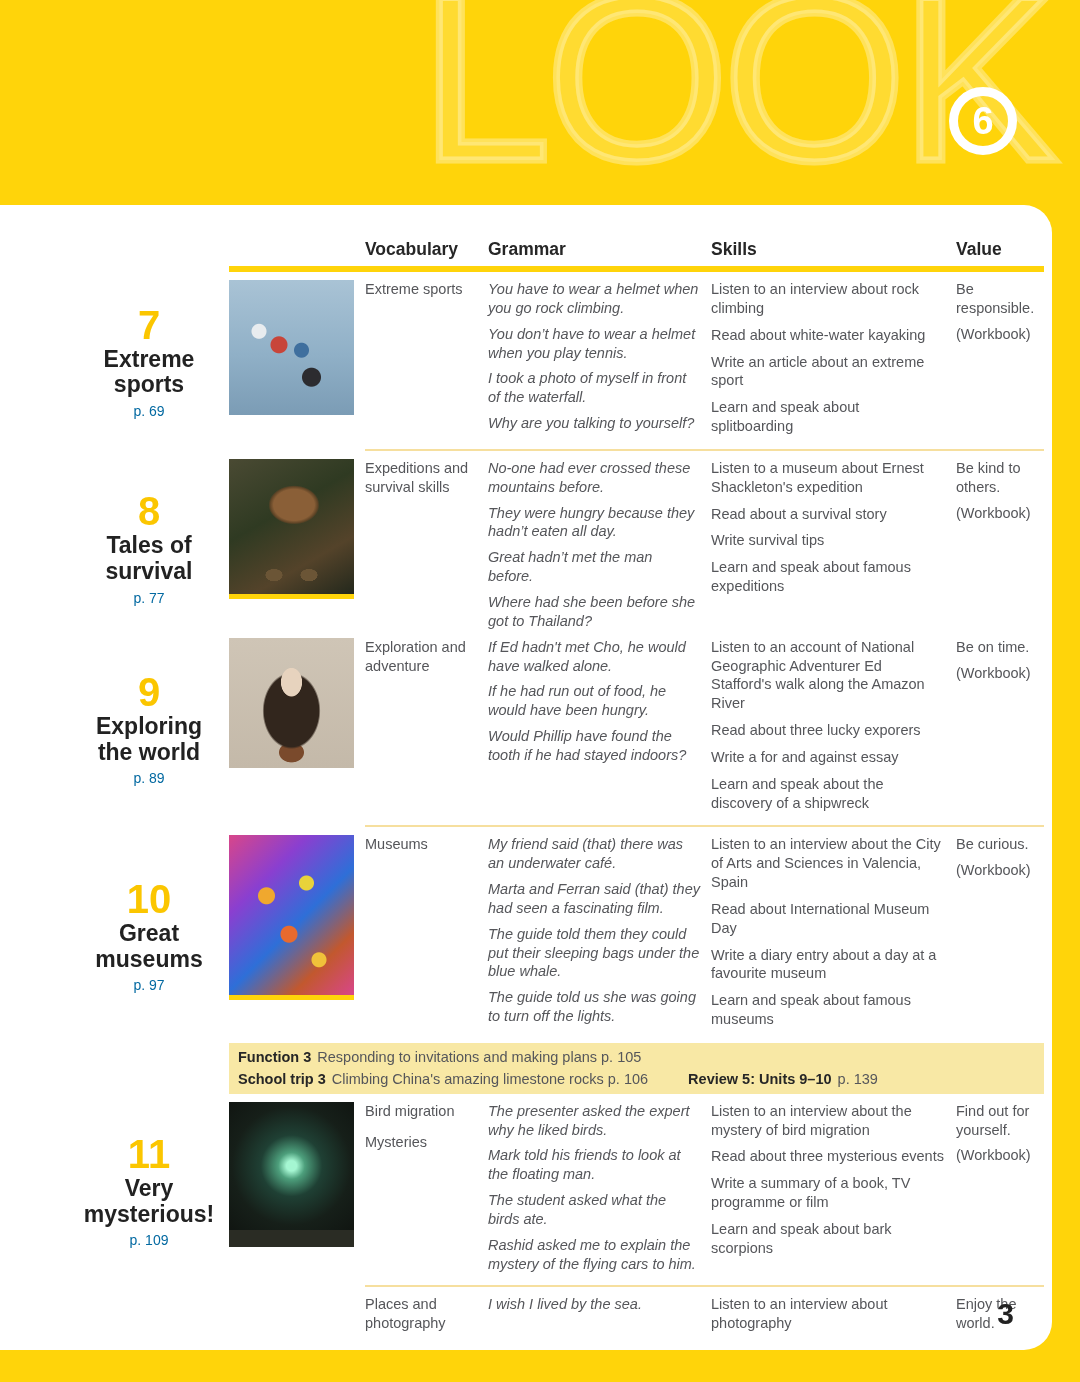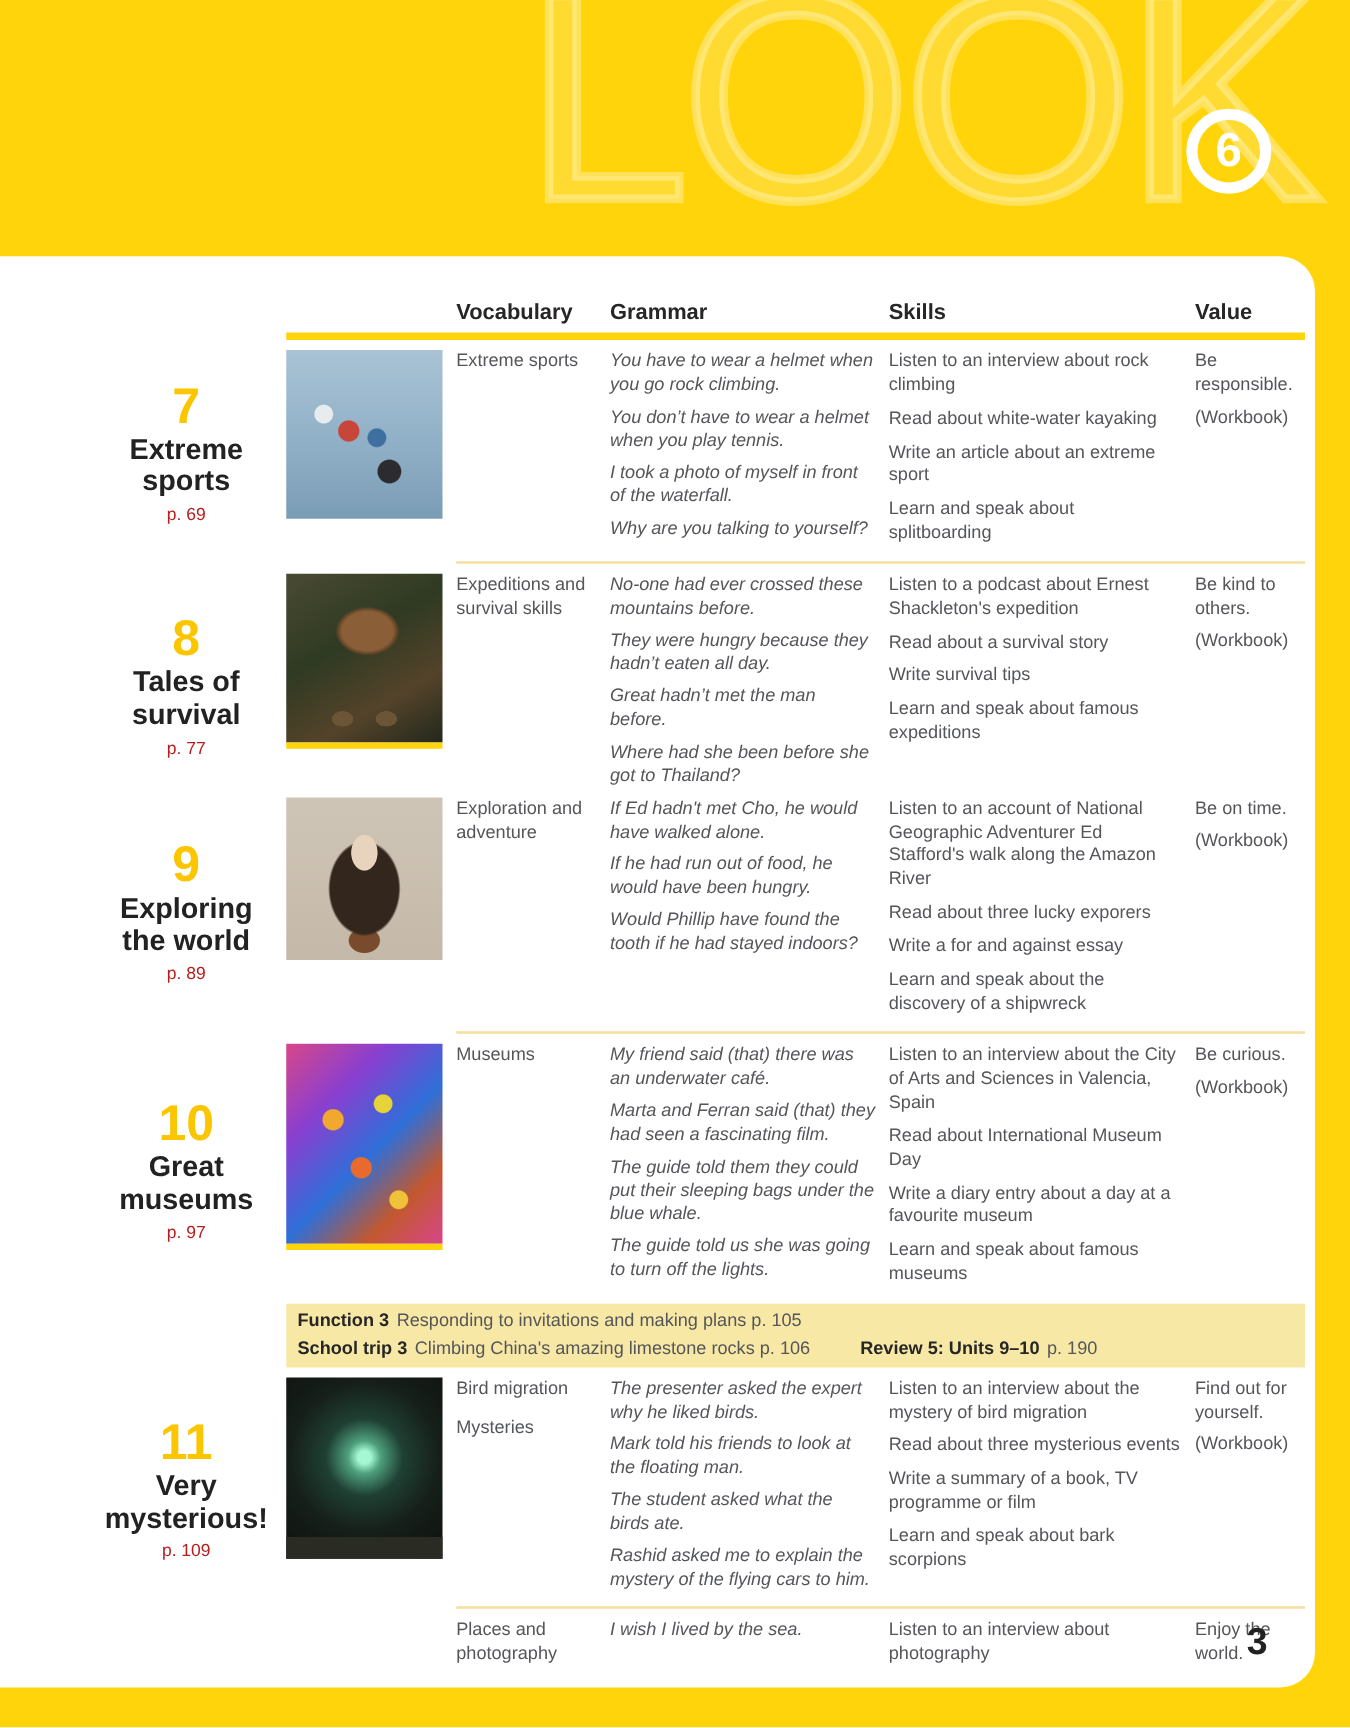--- a/index.html
+++ b/index.html
@@ -37,21 +37,21 @@
   .c-grammar { width:212px; flex:none; }
   .c-skills  { width:234px; flex:none; }
   .c-value   { width:92px;  flex:none; }
 
   .col-head { font-size:17.5px; font-weight:bold; color:#262626; }
   .rule { height:6px; background:#FFD40A; margin:6px 0 8px 149px; }
 
   .unit-row { padding-top:0; }
   .u-num   { font-size:40px; font-weight:bold; color:#FBC600; line-height:1; }
   .u-title { font-size:23px; font-weight:bold; color:#222222; line-height:1.12; margin-top:2px; }
-  .u-page  { font-size:14px; color:#b91c1c; margin-top:5px; }
+  .u-page  { font-size:14px; color:#0369a1; margin-top:5px; }
 
   .content p { margin:0 0 7px 0; font-size:14.5px; line-height:1.3; color:#55565A; }
   .c-vocab p  { margin-bottom:12px; }
   .c-grammar p{ font-style:italic; }
   .c-skills p { margin-bottom:8px; }
 
   .photo { width:125px; }
   .u-under .photo { border-bottom:5px solid #FFD40A; }
 
   .photo-u7  { height:135px;
@@ -176,21 +176,21 @@
     <div class="c-vocab">
             <p>Expeditions and survival skills</p>
           </div>
     <div class="c-grammar">
             <p>No-one had ever crossed these mountains before.</p>
             <p>They were hungry because they hadn’t eaten all day.</p>
             <p>Great hadn’t met the man before.</p>
             <p>Where had she been before she got to Thailand?</p>
           </div>
     <div class="c-skills">
-            <p>Listen to a podcast about Ernest Shackleton's expedition</p>
+            <p>Listen to a museum about Ernest Shackleton's expedition</p>
             <p>Read about a survival story</p>
             <p>Write survival tips</p>
             <p>Learn and speak about famous expeditions</p>
           </div>
     <div class="c-value">
             <p>Be kind to others.</p>
             <p>(Workbook)</p>
           </div>
   </div>
 </div>
@@ -266,21 +266,21 @@
             <span>Responding to invitations and making plans p. 105</span>
         </span>
       </div>
       <div class="band-line">
         <span class="band-item">
           <span class="b">School trip 3</span>
             <span>Climbing China's amazing limestone rocks p. 106</span>
         </span>
         <span class="band-item">
           <span class="b">Review 5: Units 9–10</span>
-            <span>p. 190</span>
+            <span>p. 139</span>
         </span>
       </div>
     </div>
 
     <div>
   <div class="trow unit-row" style="min-height: 151px;">
     <div class="c-label">
       <div class="u-num">11</div>
       <div class="u-title">Very mysterious!</div>
       <div class="u-page">p. 109</div>

